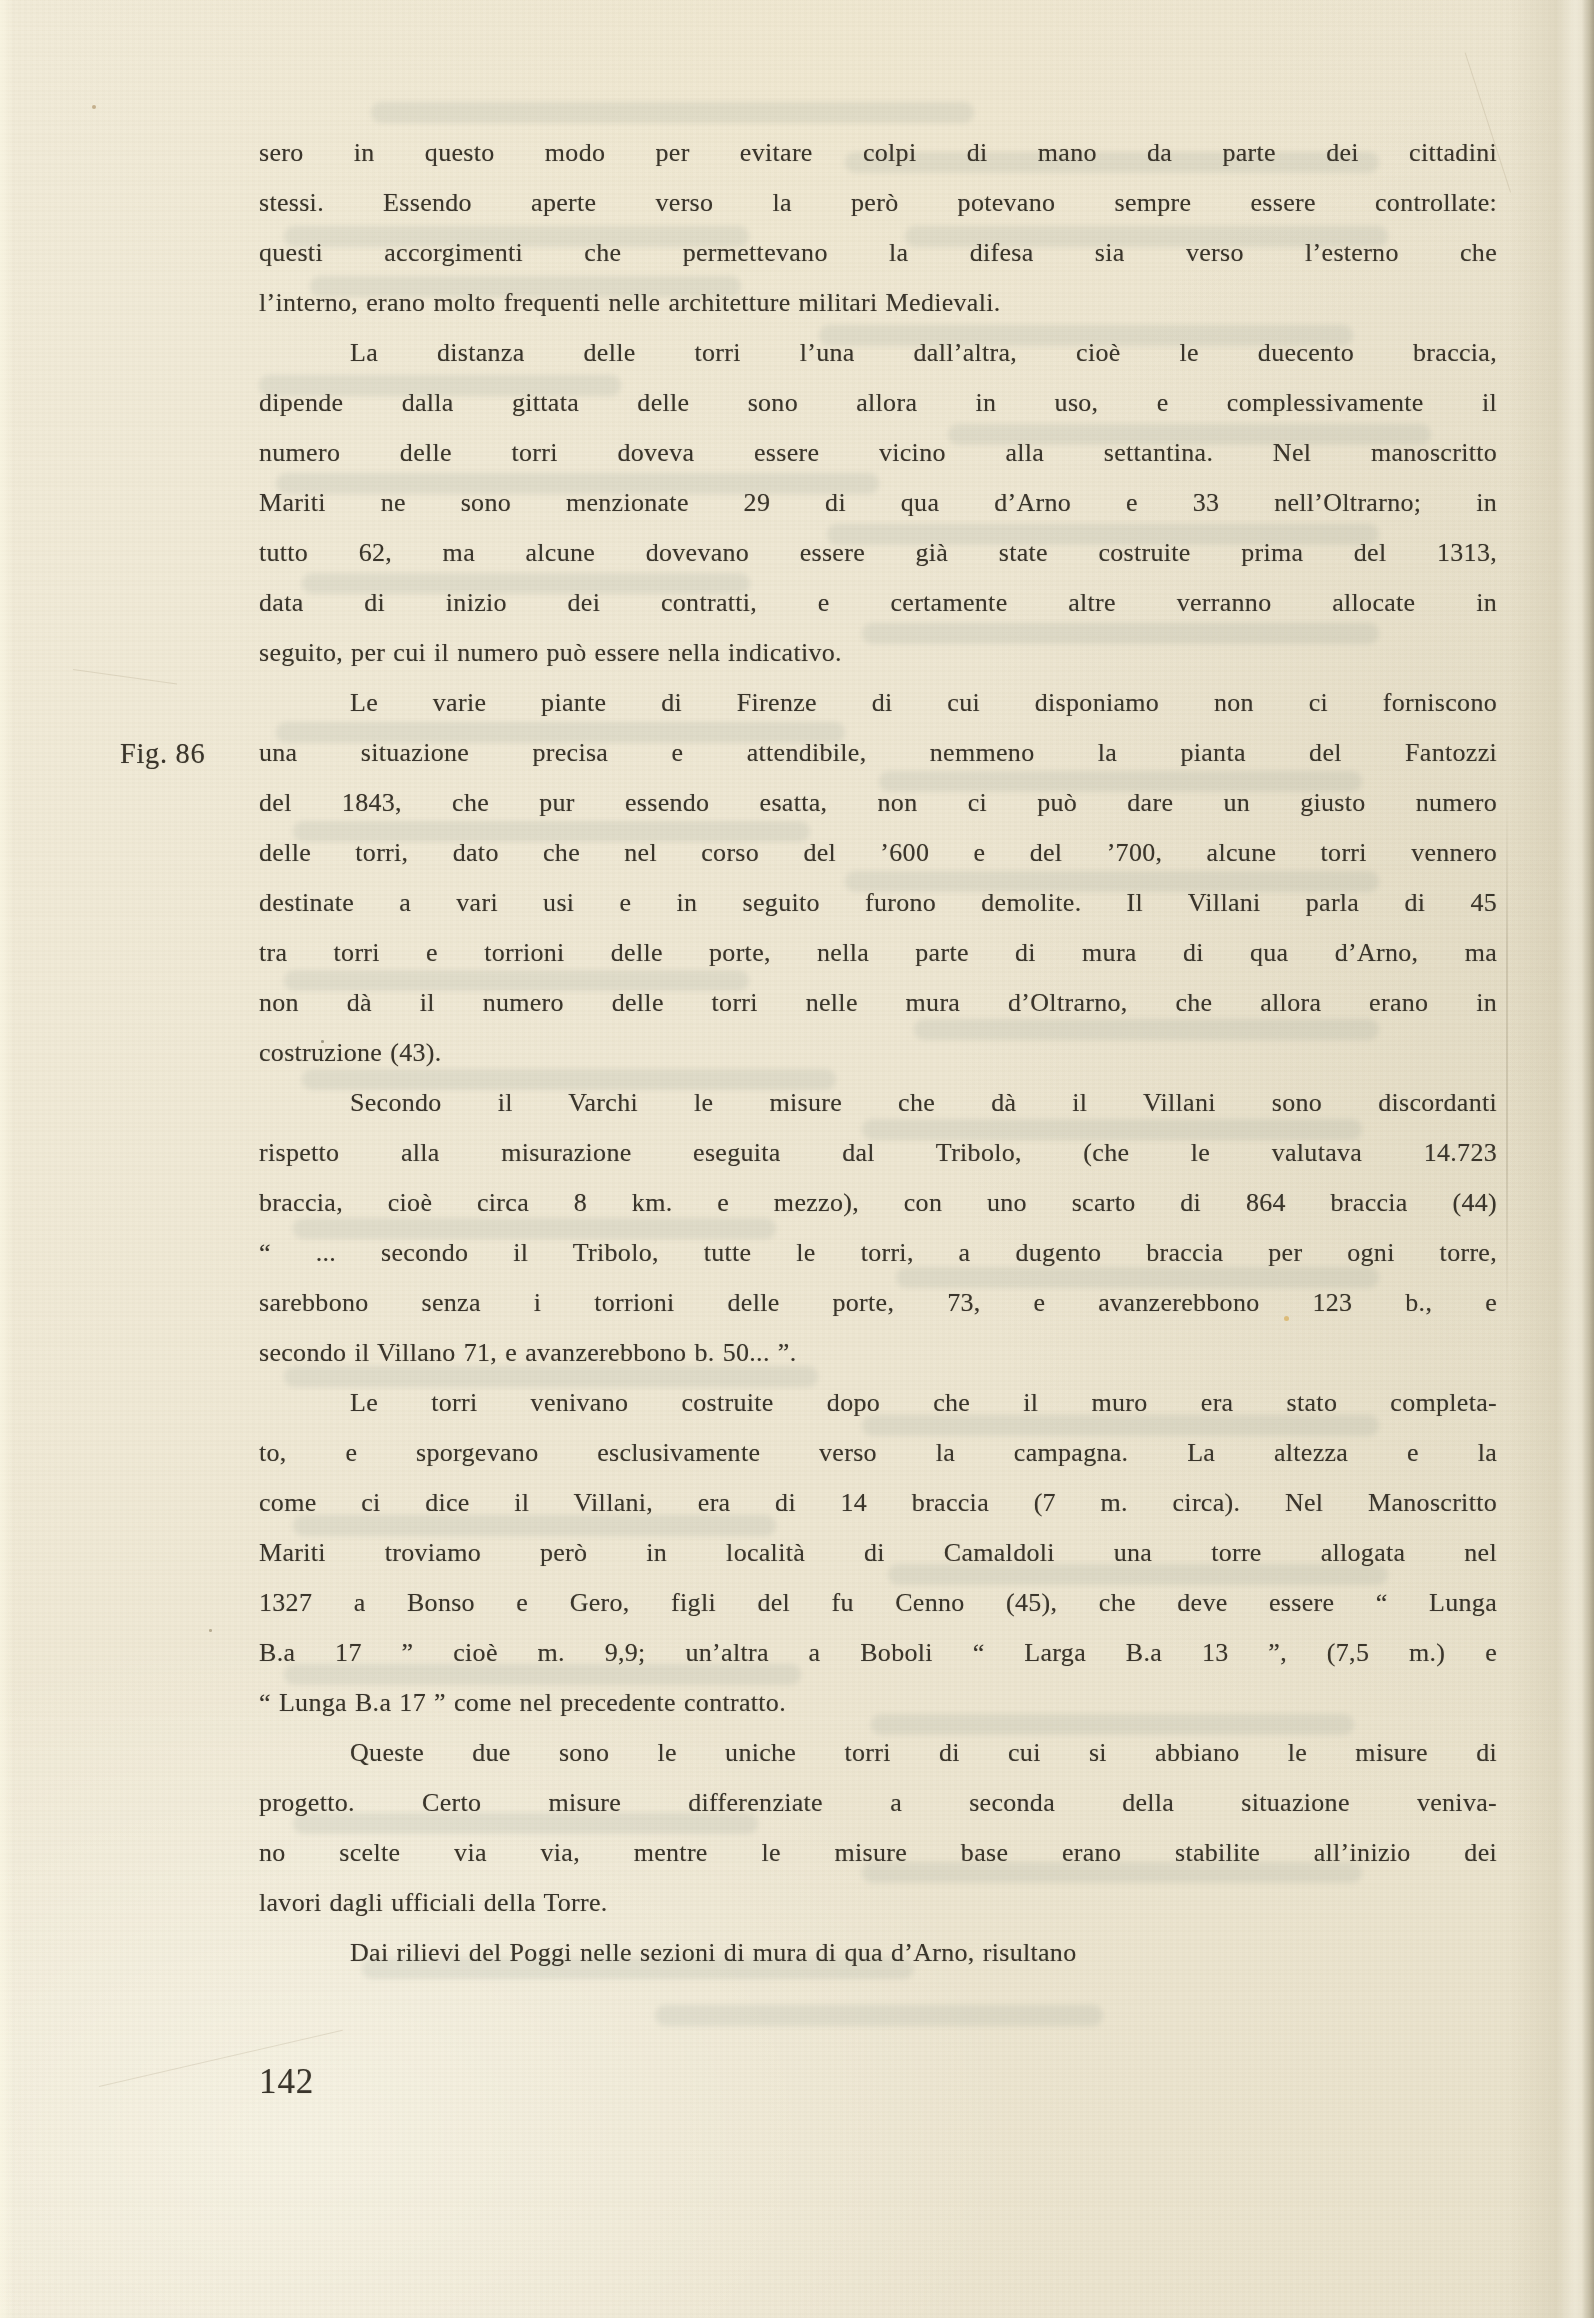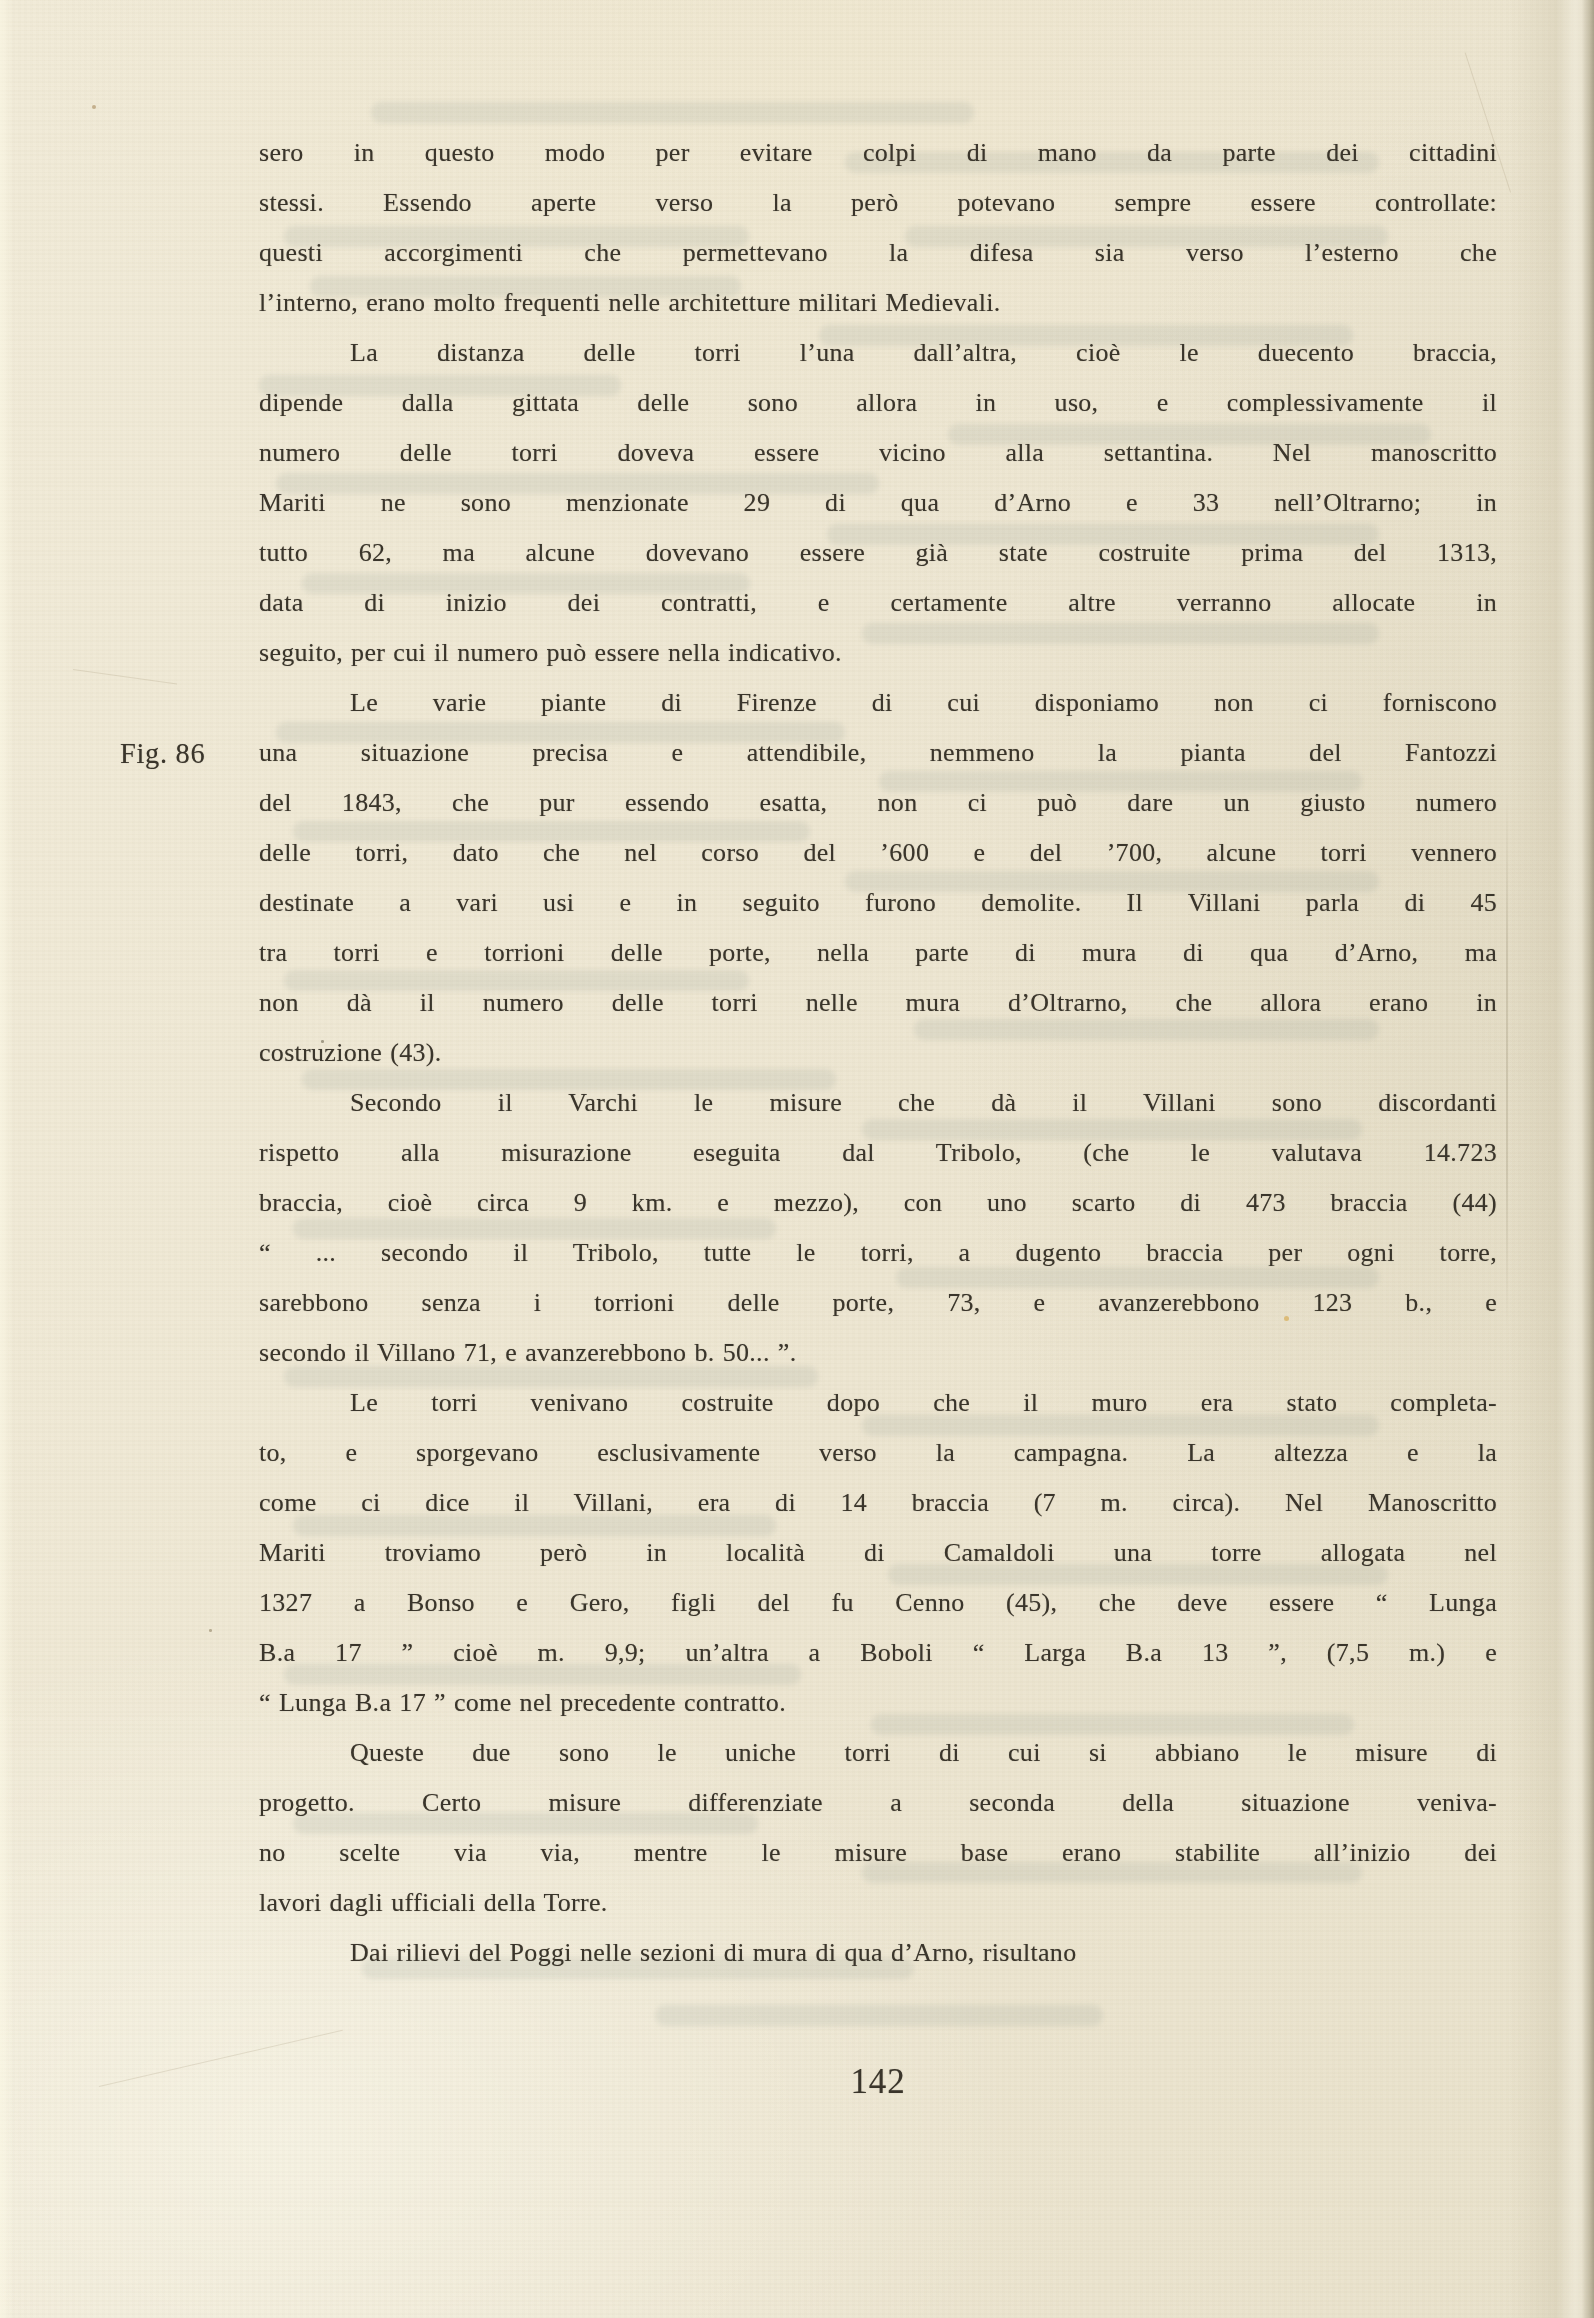--- a/index.html
+++ b/index.html
@@ -101,21 +101,20 @@
     color: #3a352b;
     letter-spacing: 0.7px;
     text-shadow: 0 0 0.9px rgba(58,53,43,0.40);
   }
 
   .page-number {
     position: absolute;
     left: 259px;
     top: 2062px;
     width: 1238px;
-    text-align: center;
     font-size: 35px;
     color: #3a352b;
     letter-spacing: 0.9px;
     text-shadow: 0 0 0.9px rgba(58,53,43,0.40);
   }
 </style>
 </head>
 <body>
 
 <div class="page">
@@ -175,21 +174,21 @@
       <div class="line indent">Le varie piante di Firenze di cui disponiamo non ci forniscono</div>
       <div class="line">una situazione precisa e attendibile, nemmeno la pianta del Fantozzi</div>
       <div class="line">del 1843, che pur essendo esatta, non ci può dare un giusto numero</div>
       <div class="line">delle torri, dato che nel corso del ’600 e del ’700, alcune torri vennero</div>
       <div class="line">destinate a vari usi e in seguito furono demolite. Il Villani parla di 45</div>
       <div class="line">tra torri e torrioni delle porte, nella parte di mura di qua d’Arno, ma</div>
       <div class="line">non dà il numero delle torri nelle mura d’Oltrarno, che allora erano in</div>
       <div class="line para-end">costruzione (43).</div>
       <div class="line indent">Secondo il Varchi le misure che dà il Villani sono discordanti</div>
       <div class="line">rispetto alla misurazione eseguita dal Tribolo, (che le valutava 14.723</div>
-      <div class="line">braccia, cioè circa 9 km. e mezzo), con uno scarto di 473 braccia (44)</div>
+      <div class="line">braccia, cioè circa 8 km. e mezzo), con uno scarto di 864 braccia (44)</div>
       <div class="line">“ ... secondo il Tribolo, tutte le torri, a dugento braccia per ogni torre,</div>
       <div class="line">sarebbono senza i torrioni delle porte, 73, e avanzerebbono 123 b., e</div>
       <div class="line para-end">secondo il Villano 71, e avanzerebbono b. 50... ”.</div>
       <div class="line indent">Le torri venivano costruite dopo che il muro era stato completa-</div>
       <div class="line">to, e sporgevano esclusivamente verso la campagna. La altezza e la</div>
       <div class="line">come ci dice il Villani, era di 14 braccia (7 m. circa). Nel Manoscritto</div>
       <div class="line">Mariti troviamo però in località di Camaldoli una torre allogata nel</div>
       <div class="line">1327 a Bonso e Gero, figli del fu Cenno (45), che deve essere “ Lunga</div>
       <div class="line">B.a 17 ” cioè m. 9,9; un’altra a Boboli “ Larga B.a 13 ”, (7,5 m.) e</div>
       <div class="line para-end">“ Lunga B.a 17 ” come nel precedente contratto.</div>

